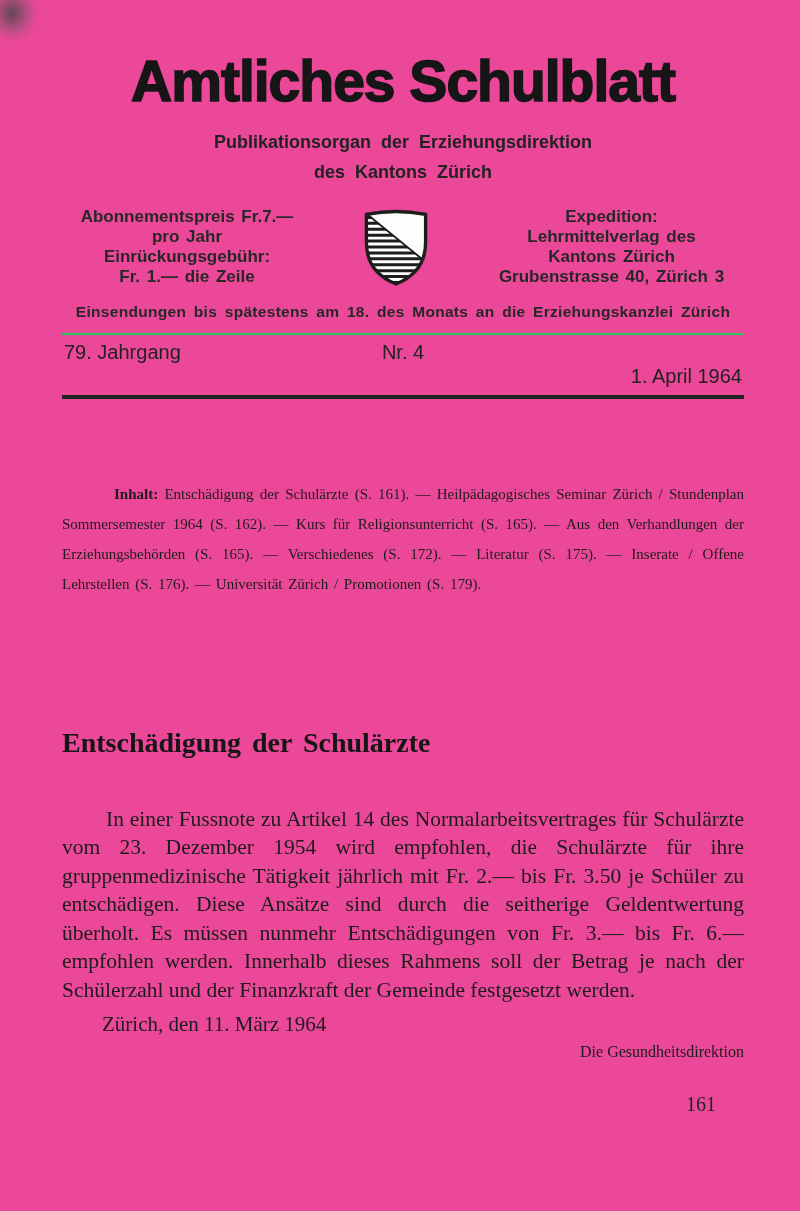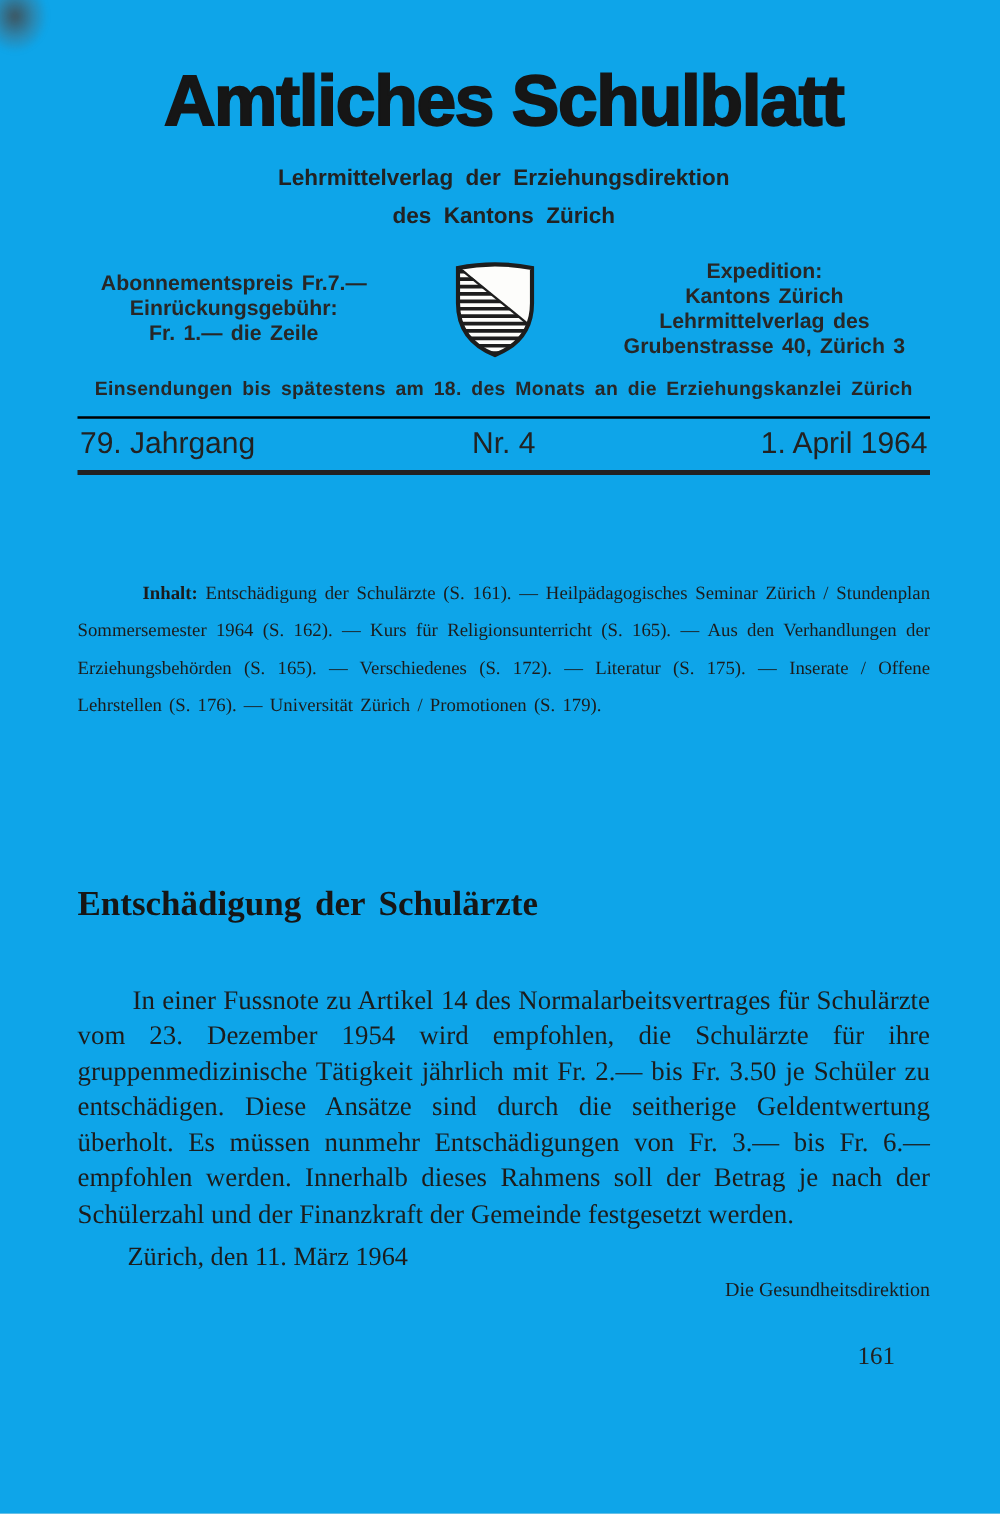--- a/index.html
+++ b/index.html
@@ -2,21 +2,21 @@
 <html><head>
 <meta charset="utf-8">
 <style>
   * { margin: 0; padding: 0; box-sizing: border-box; }
   html, body { background: #e8e8e6; }
   .page {
     position: relative;
     width: 800px;
     height: 1211px;
     margin: 0 auto;
-    background: #0ea5e9;
+    background: #ec4899;
     color: #1d1d1d;
     overflow: hidden;
     font-family: "Liberation Serif", "DejaVu Serif", serif;
   }
   .corner-smudge {
     position: absolute;
     left: -14px; top: -16px;
     width: 52px; height: 58px;
     background: radial-gradient(closest-side, rgba(70,70,70,0.85), rgba(90,90,90,0.35) 60%, rgba(120,120,120,0) 100%);
     filter: blur(2px);
@@ -71,32 +71,32 @@
     font-family: "Liberation Sans", "DejaVu Sans", sans-serif;
     font-weight: 700;
     font-size: 15.5px;
     word-spacing: 3px;
     letter-spacing: 0.3px;
     color: #272727;
   }
   
   .issue-bar {
     margin-top: 12px;
-    border-top: 2px solid #000000;
+    border-top: 2px solid #22c55e;
     border-bottom: 4px solid #222;
     padding: 6px 2px 7px 2px;
     display: flex;
     font-family: "Liberation Sans", "DejaVu Sans", sans-serif;
-    font-size: 24px;
+    font-size: 20px;
     color: #222;
   }
   .issue-bar .cell { flex: 1; }
   .issue-bar .c-left   { text-align: left; }
   .issue-bar .c-center { text-align: center; }
-  .issue-bar .c-right  { text-align: right; }
+  .issue-bar .c-right  { text-align: right; margin-top: 24px; }
   
   .toc {
     margin-top: 80px;
     font-size: 15px;
     line-height: 30px;
     text-align: justify;
     text-indent: 52px;
     word-spacing: 2px;
     color: #1c1c1c;
   }
@@ -140,26 +140,27 @@
 </style>
 </head>
 <body>
 
 <div class="page">
   <div class="corner-smudge"></div>
 
   <div class="content">
     <header>
       <h1 class="title">Amtliches Schulblatt</h1>
-      <div class="subtitle first">Lehrmittelverlag der Erziehungsdirektion</div>
+      <div class="subtitle first">Publikationsorgan der Erziehungsdirektion</div>
       <div class="subtitle second">des Kantons Zürich</div>
 
       <div class="mast-row">
         <div class="mast-col left">
           <div>Abonnementspreis Fr.7.—</div>
+          <div>pro Jahr</div>
           <div>Einrückungsgebühr:</div>
           <div>Fr. 1.— die Zeile</div>
         </div>
 
         <div class="emblem">
           <svg viewBox="0 0 100 112" width="74" height="84" aria-hidden="true">
             <defs>
               <clipPath id="shieldClip">
                 <path d="M10 12 Q50 4 90 12 L90 50 Q90 90 50 106 Q10 90 10 50 Z"></path>
               </clipPath>
@@ -184,22 +185,22 @@
                 <line x1="0" y1="104" x2="100" y2="104"></line>
               </g>
               <line x1="10" y1="11" x2="91" y2="77" stroke="#1d1d1d" stroke-width="2.5"></line>
             </g>
             <path d="M10 12 Q50 4 90 12 L90 50 Q90 90 50 106 Q10 90 10 50 Z" fill="none" stroke="#1d1d1d" stroke-width="4.5"></path>
           </svg>
         </div>
 
         <div class="mast-col right">
           <div>Expedition:</div>
+          <div>Lehrmittelverlag des</div>
           <div>Kantons Zürich</div>
-          <div>Lehrmittelverlag des</div>
           <div>Grubenstrasse 40, Zürich 3</div>
         </div>
       </div>
 
       <div class="submission-note">Einsendungen bis spätestens am 18. des Monats an die Erziehungskanzlei Zürich</div>
     </header>
 
     <div class="issue-bar">
       <span class="cell c-left">79. Jahrgang</span>
       <span class="cell c-center">Nr. 4</span>

